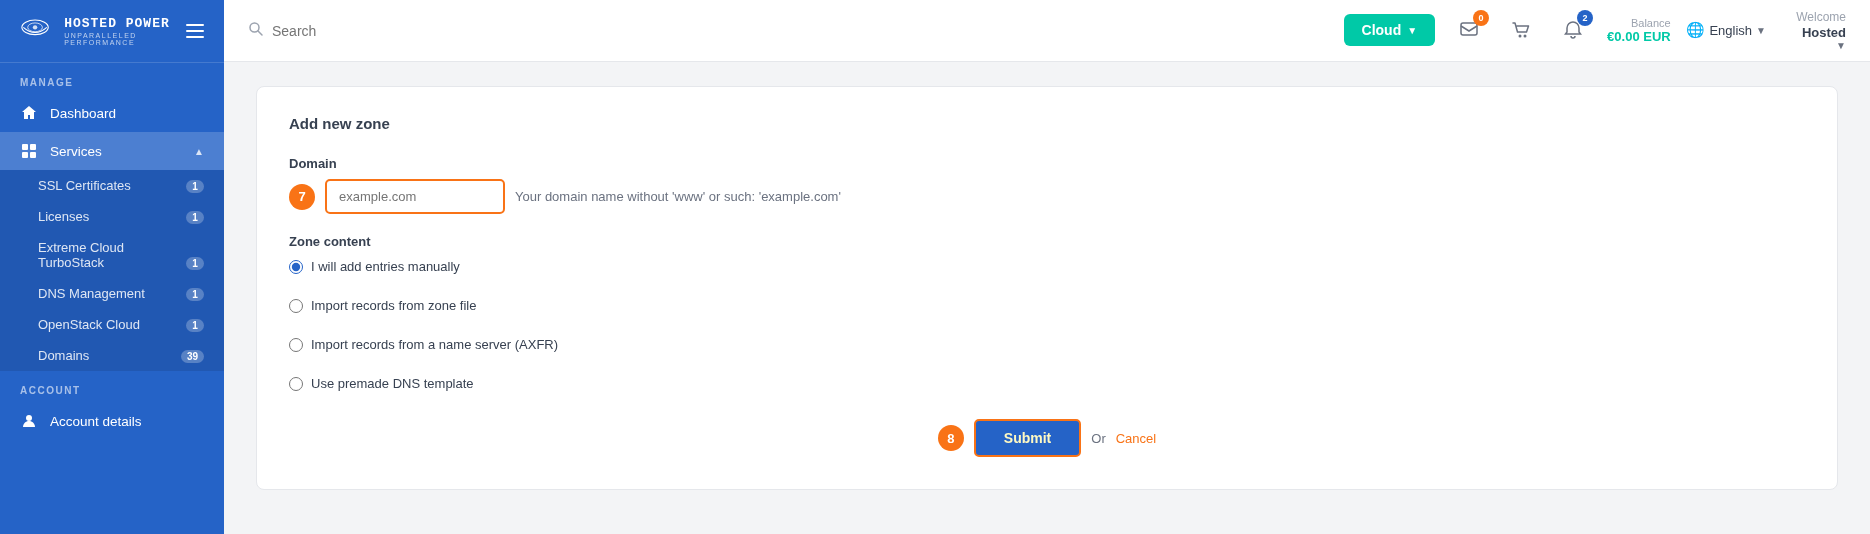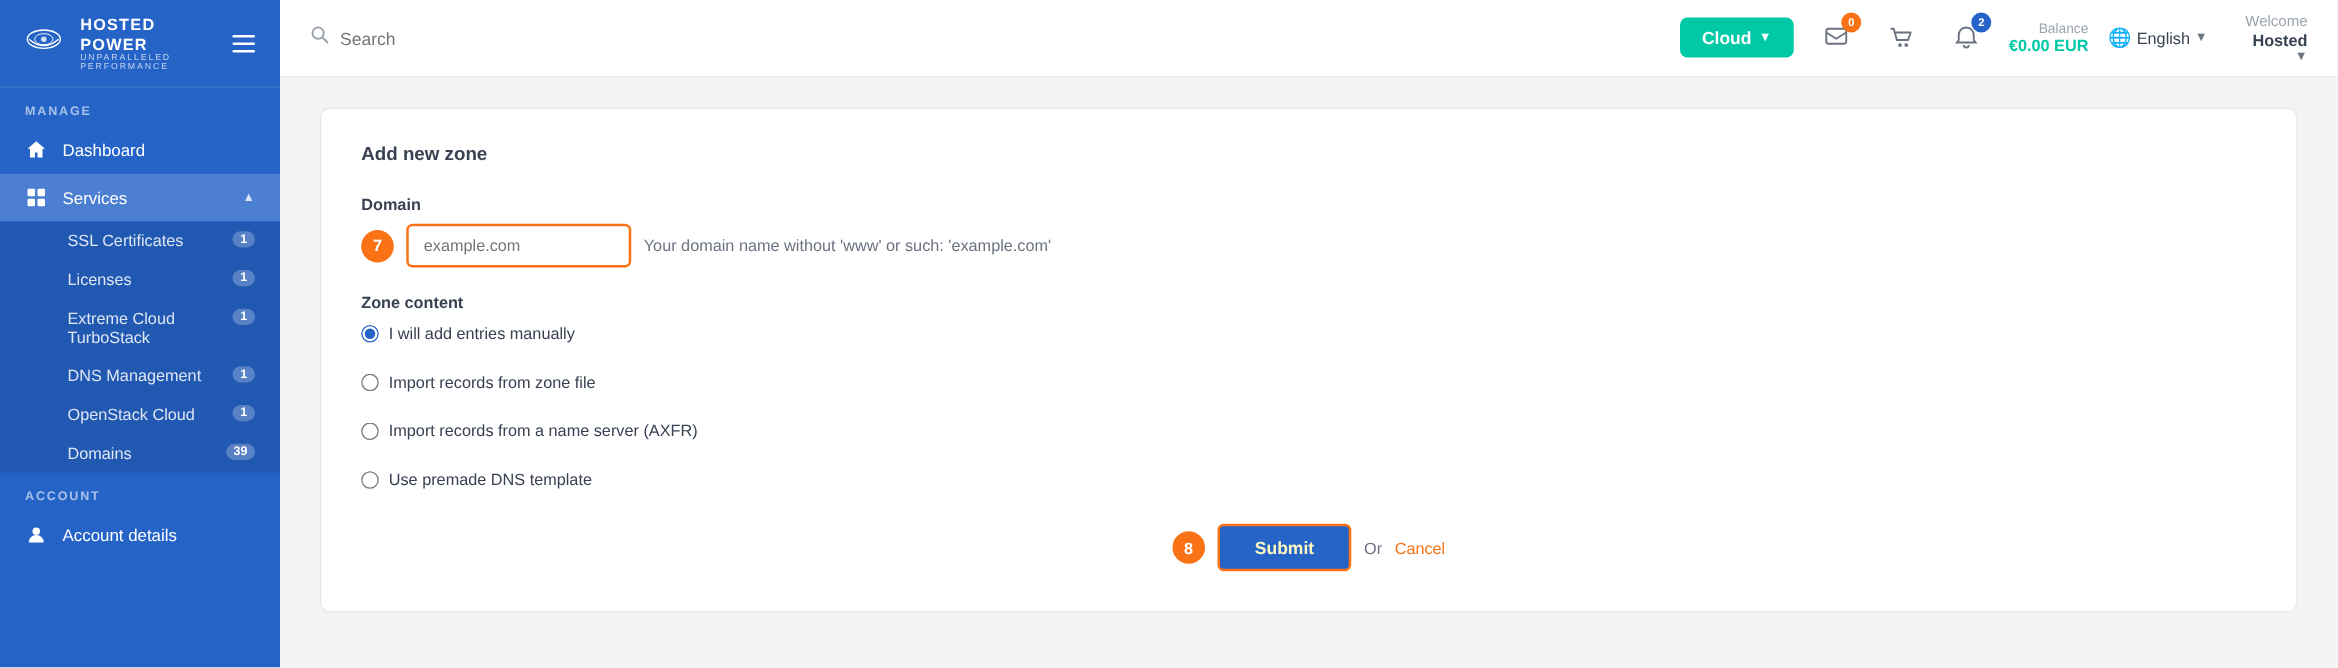--- a/index.html
+++ b/index.html
@@ -31,20 +31,21 @@
     .logo-text {
       display: flex;
       flex-direction: column;
     }
     .logo-main {
       font-size: 13px;
       font-weight: 700;
       letter-spacing: 1px;
       color: #fff;
       line-height: 1.2;
+      font-family: Liberation Mono, monospace;
     }
     .logo-sub {
       font-size: 7px;
       color: rgba(255,255,255,0.7);
       letter-spacing: 1.5px;
     }
     .hamburger {
       margin-left: auto;
       cursor: pointer;
       display: flex;
@@ -87,23 +88,23 @@
       flex-shrink: 0;
     }
     .sidebar-item .item-label { flex: 1; font-size: 13.5px; }
     .sidebar-item .chevron {
       font-size: 10px;
       color: rgba(255,255,255,0.8);
     }
     .sidebar-submenu { background: rgba(0,0,0,0.1); }
     .sidebar-submenu-item {
       display: flex;
-      align-items: flex-start;
+      align-items: flex-end;
       justify-content: space-between;
-      padding: 8px 20px 8px 54px;
+      padding: 8px 20px 8px 38px;
       font-size: 13px;
       color: rgba(255,255,255,0.85);
       cursor: pointer;
     }
     .badge {
       background: rgba(255,255,255,0.25);
       color: #fff;
       font-size: 10px;
       font-weight: 700;
       border-radius: 10px;

